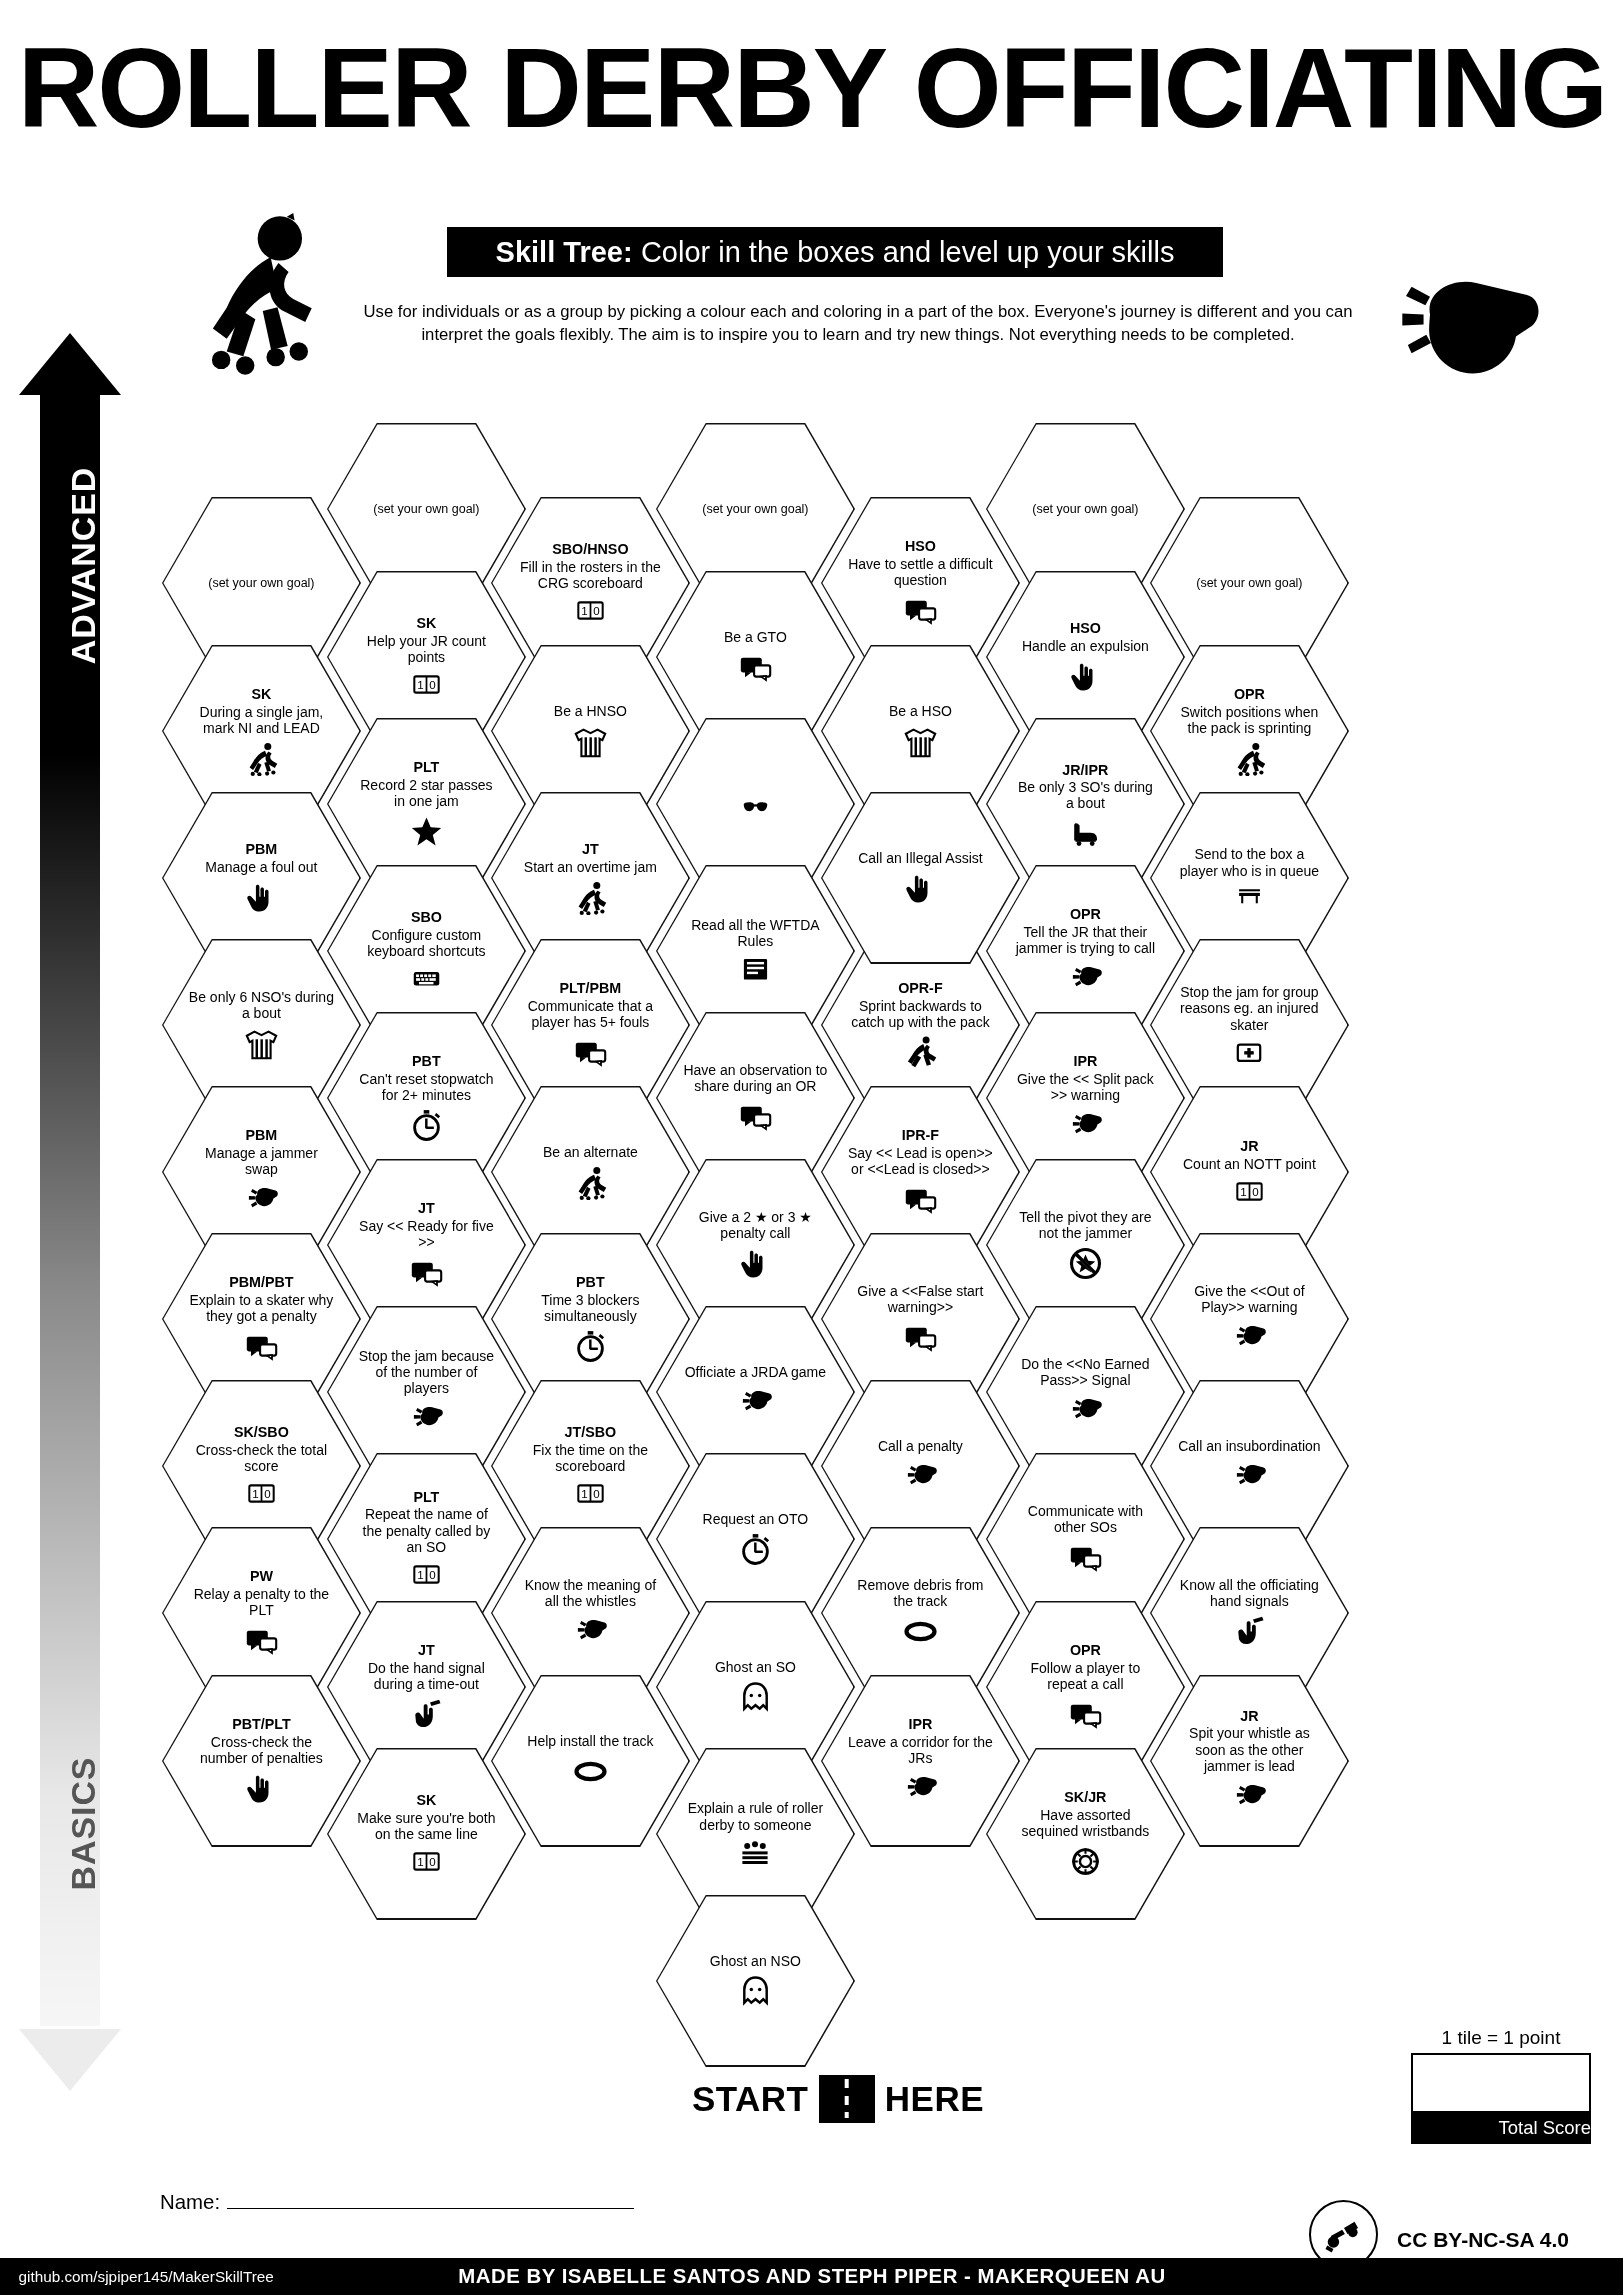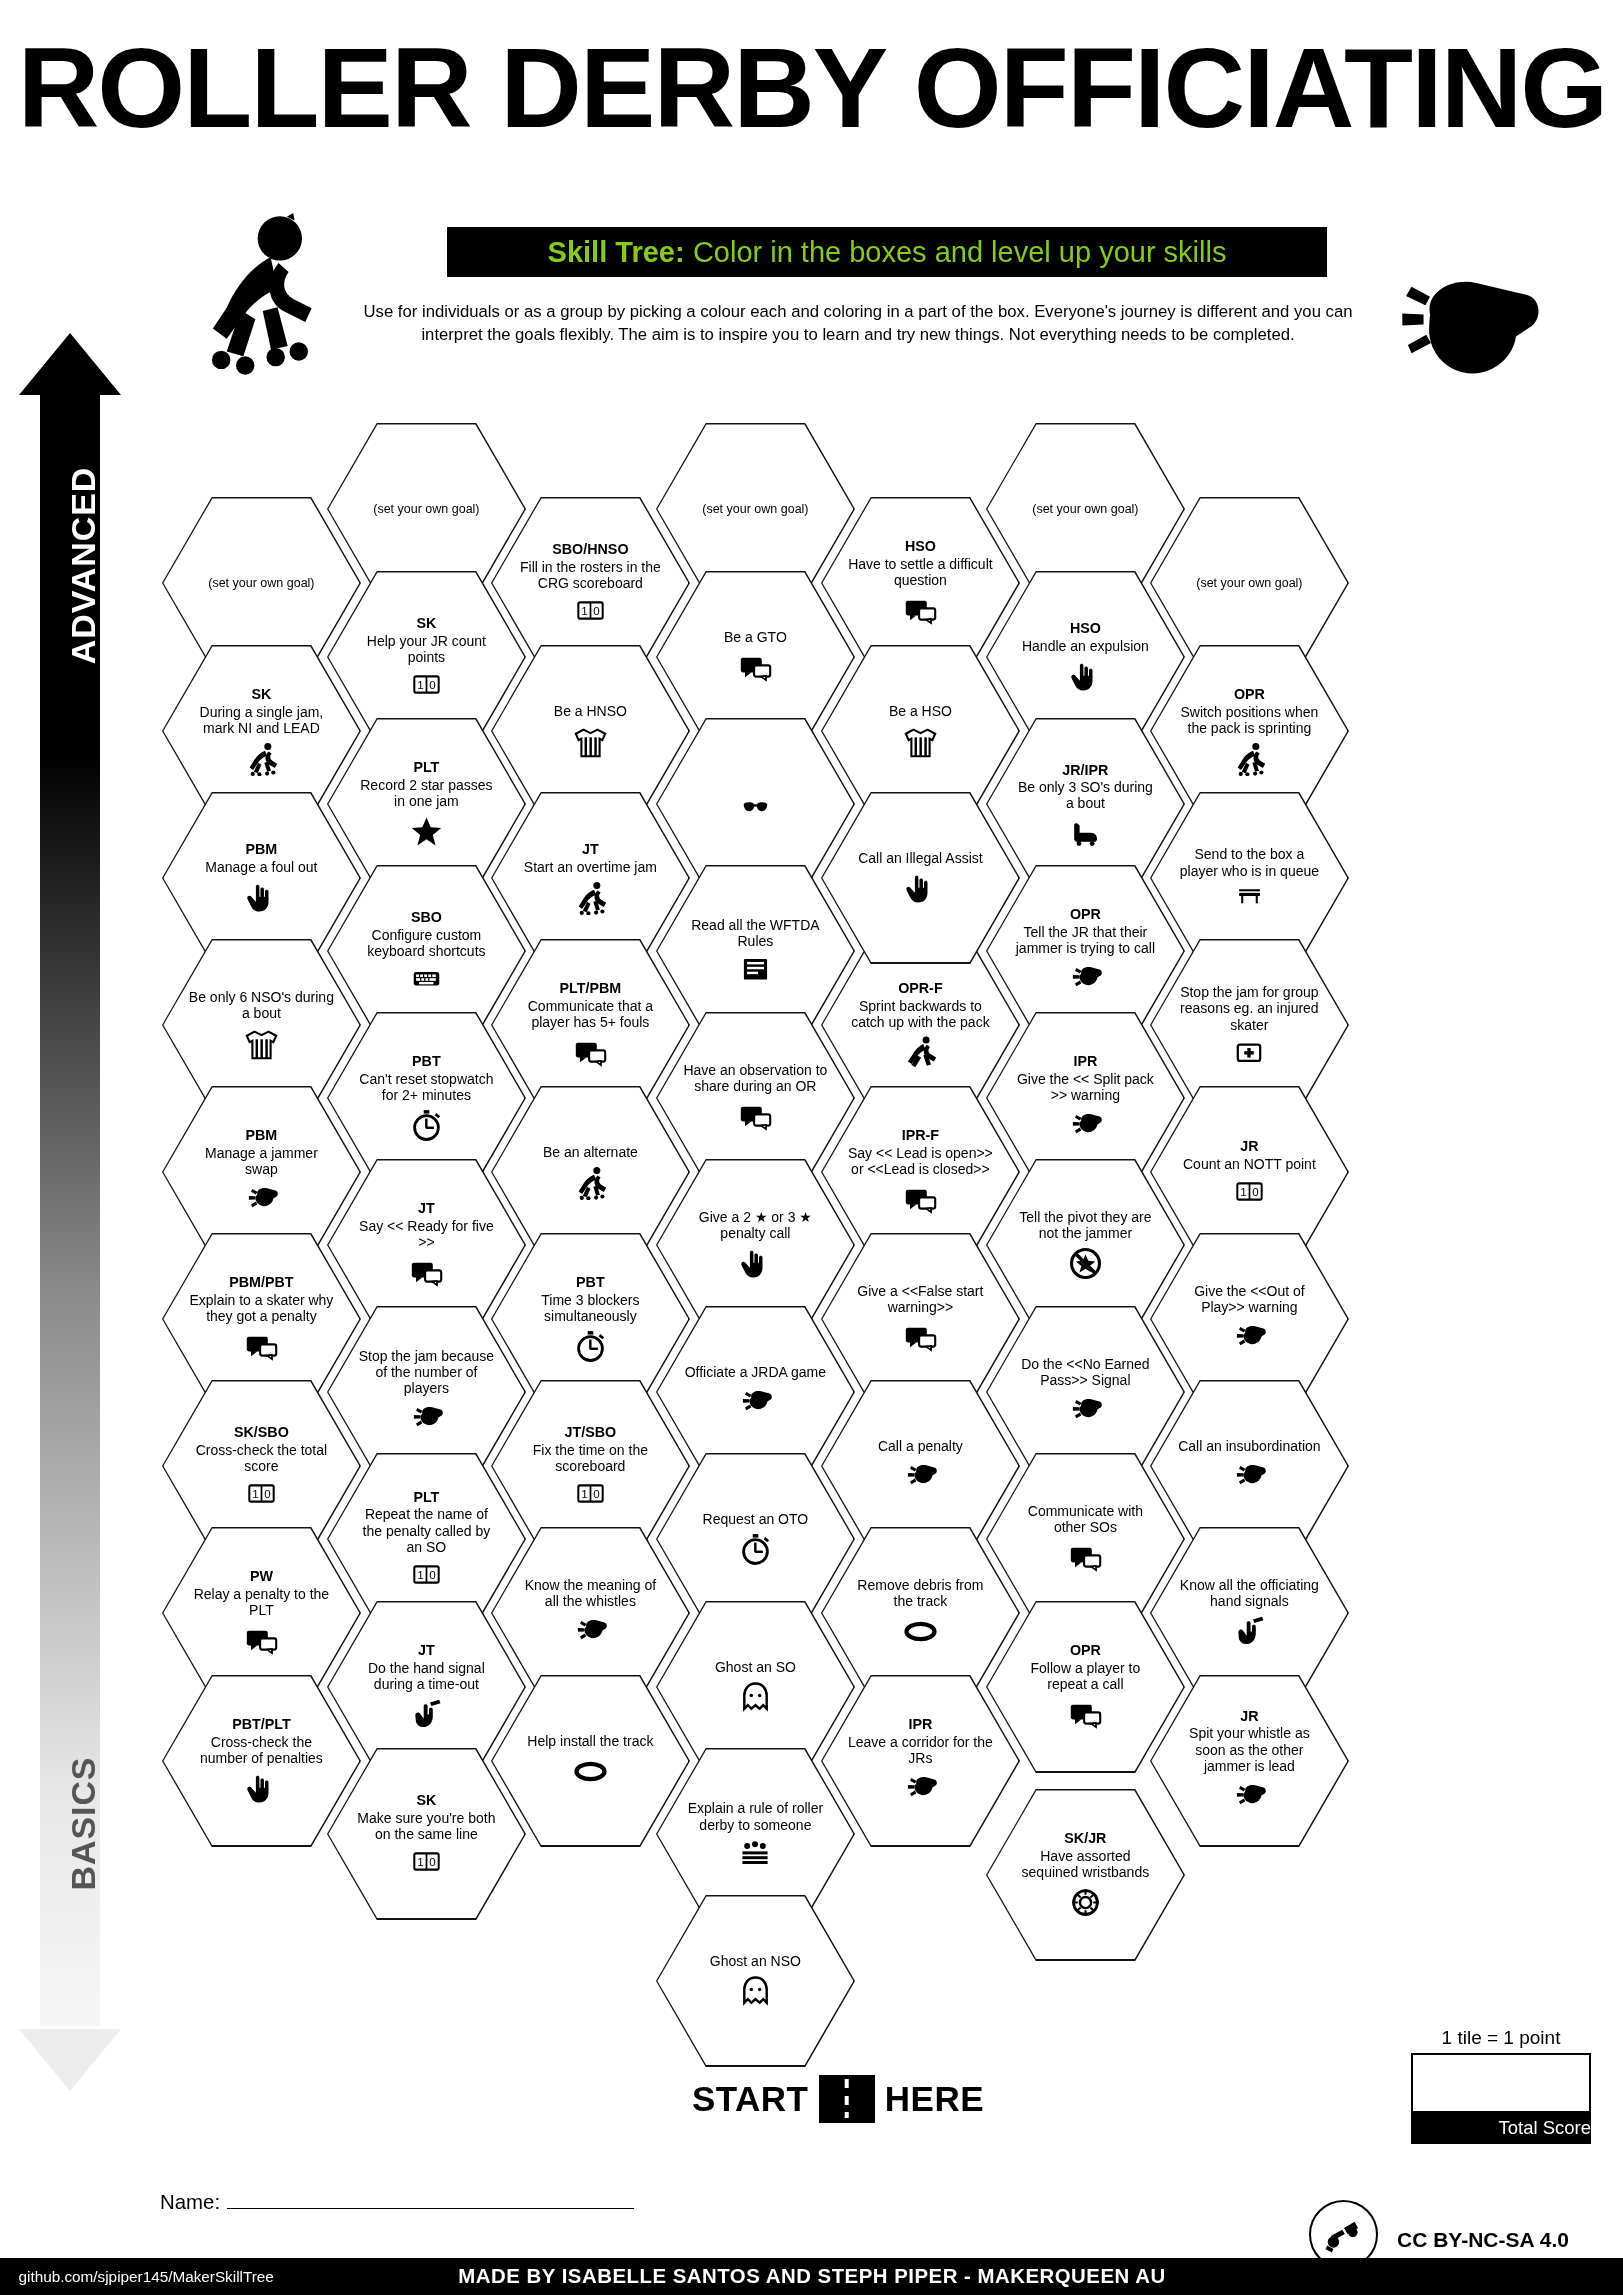--- a/index.html
+++ b/index.html
@@ -7,22 +7,22 @@
 
   
   #title{
     position:absolute;top:32px;left:0;width:1624px;text-align:center;
     font-size:113px;font-weight:bold;letter-spacing:-1.9px;line-height:1;
     font-family:"Liberation Sans",sans-serif;
   }
 
   
   #subbanner{
-    position:absolute;top:227px;left:447px;width:880px;height:50px;
-    background:#000;color:#84cc16;display:flex;align-items:center;justify-content:center;
+    position:absolute;top:227px;left:447px;width:776px;height:50px;
+    background:#000;color:#ffffff;display:flex;align-items:center;justify-content:center;
     font-size:29px;
   }
   #subbanner .lead{font-weight:bold;margin-right:8.3px;}
   #blurb{
     position:absolute;top:301px;left:342px;width:1032px;text-align:center;
     font-size:16.7px;line-height:1.35;
   }
 
   
   #axis{position:absolute;left:18.5px;top:333px;width:102px;height:1758px;}
@@ -886,21 +886,21 @@
         <div class="ico">
           <svg viewBox="0 0 100 100" width="35" height="35" aria-hidden="true">
             <rect x="8" y="22" width="60" height="42" rx="6"></rect>
             <path d="M20 62 l0 16 18 -14z"></path>
             <rect x="46" y="44" width="46" height="32" rx="6" fill="#fff" stroke="#000" stroke-width="6"></rect>
             <path d="M80 74 l0 12 -14 -10z" fill="#fff" stroke="#000" stroke-width="5"></path>
           </svg>
         </div>
       </div>
     </div>
-    <div class="hexwrap" style="left: 986px; top: 1748px; margin-top: 41px;">
+    <div class="hexwrap" style="left: 986px; top: 1748px;">
       <div class="hex">
         <div class="code">SK/JR</div>
         <div class="txt">Have assorted sequined wristbands</div>
         <div class="ico">
           <svg viewBox="0 0 100 100" width="35" height="35" aria-hidden="true">
             <circle cx="50" cy="50" r="34" fill="none" stroke="#000" stroke-width="8"></circle>
             <circle cx="50" cy="50" r="16" fill="none" stroke="#000" stroke-width="7"></circle>
             <g stroke="#000" stroke-width="6">
               <line x1="50" y1="12" x2="50" y2="28"></line>
               <line x1="50" y1="72" x2="50" y2="88"></line>

